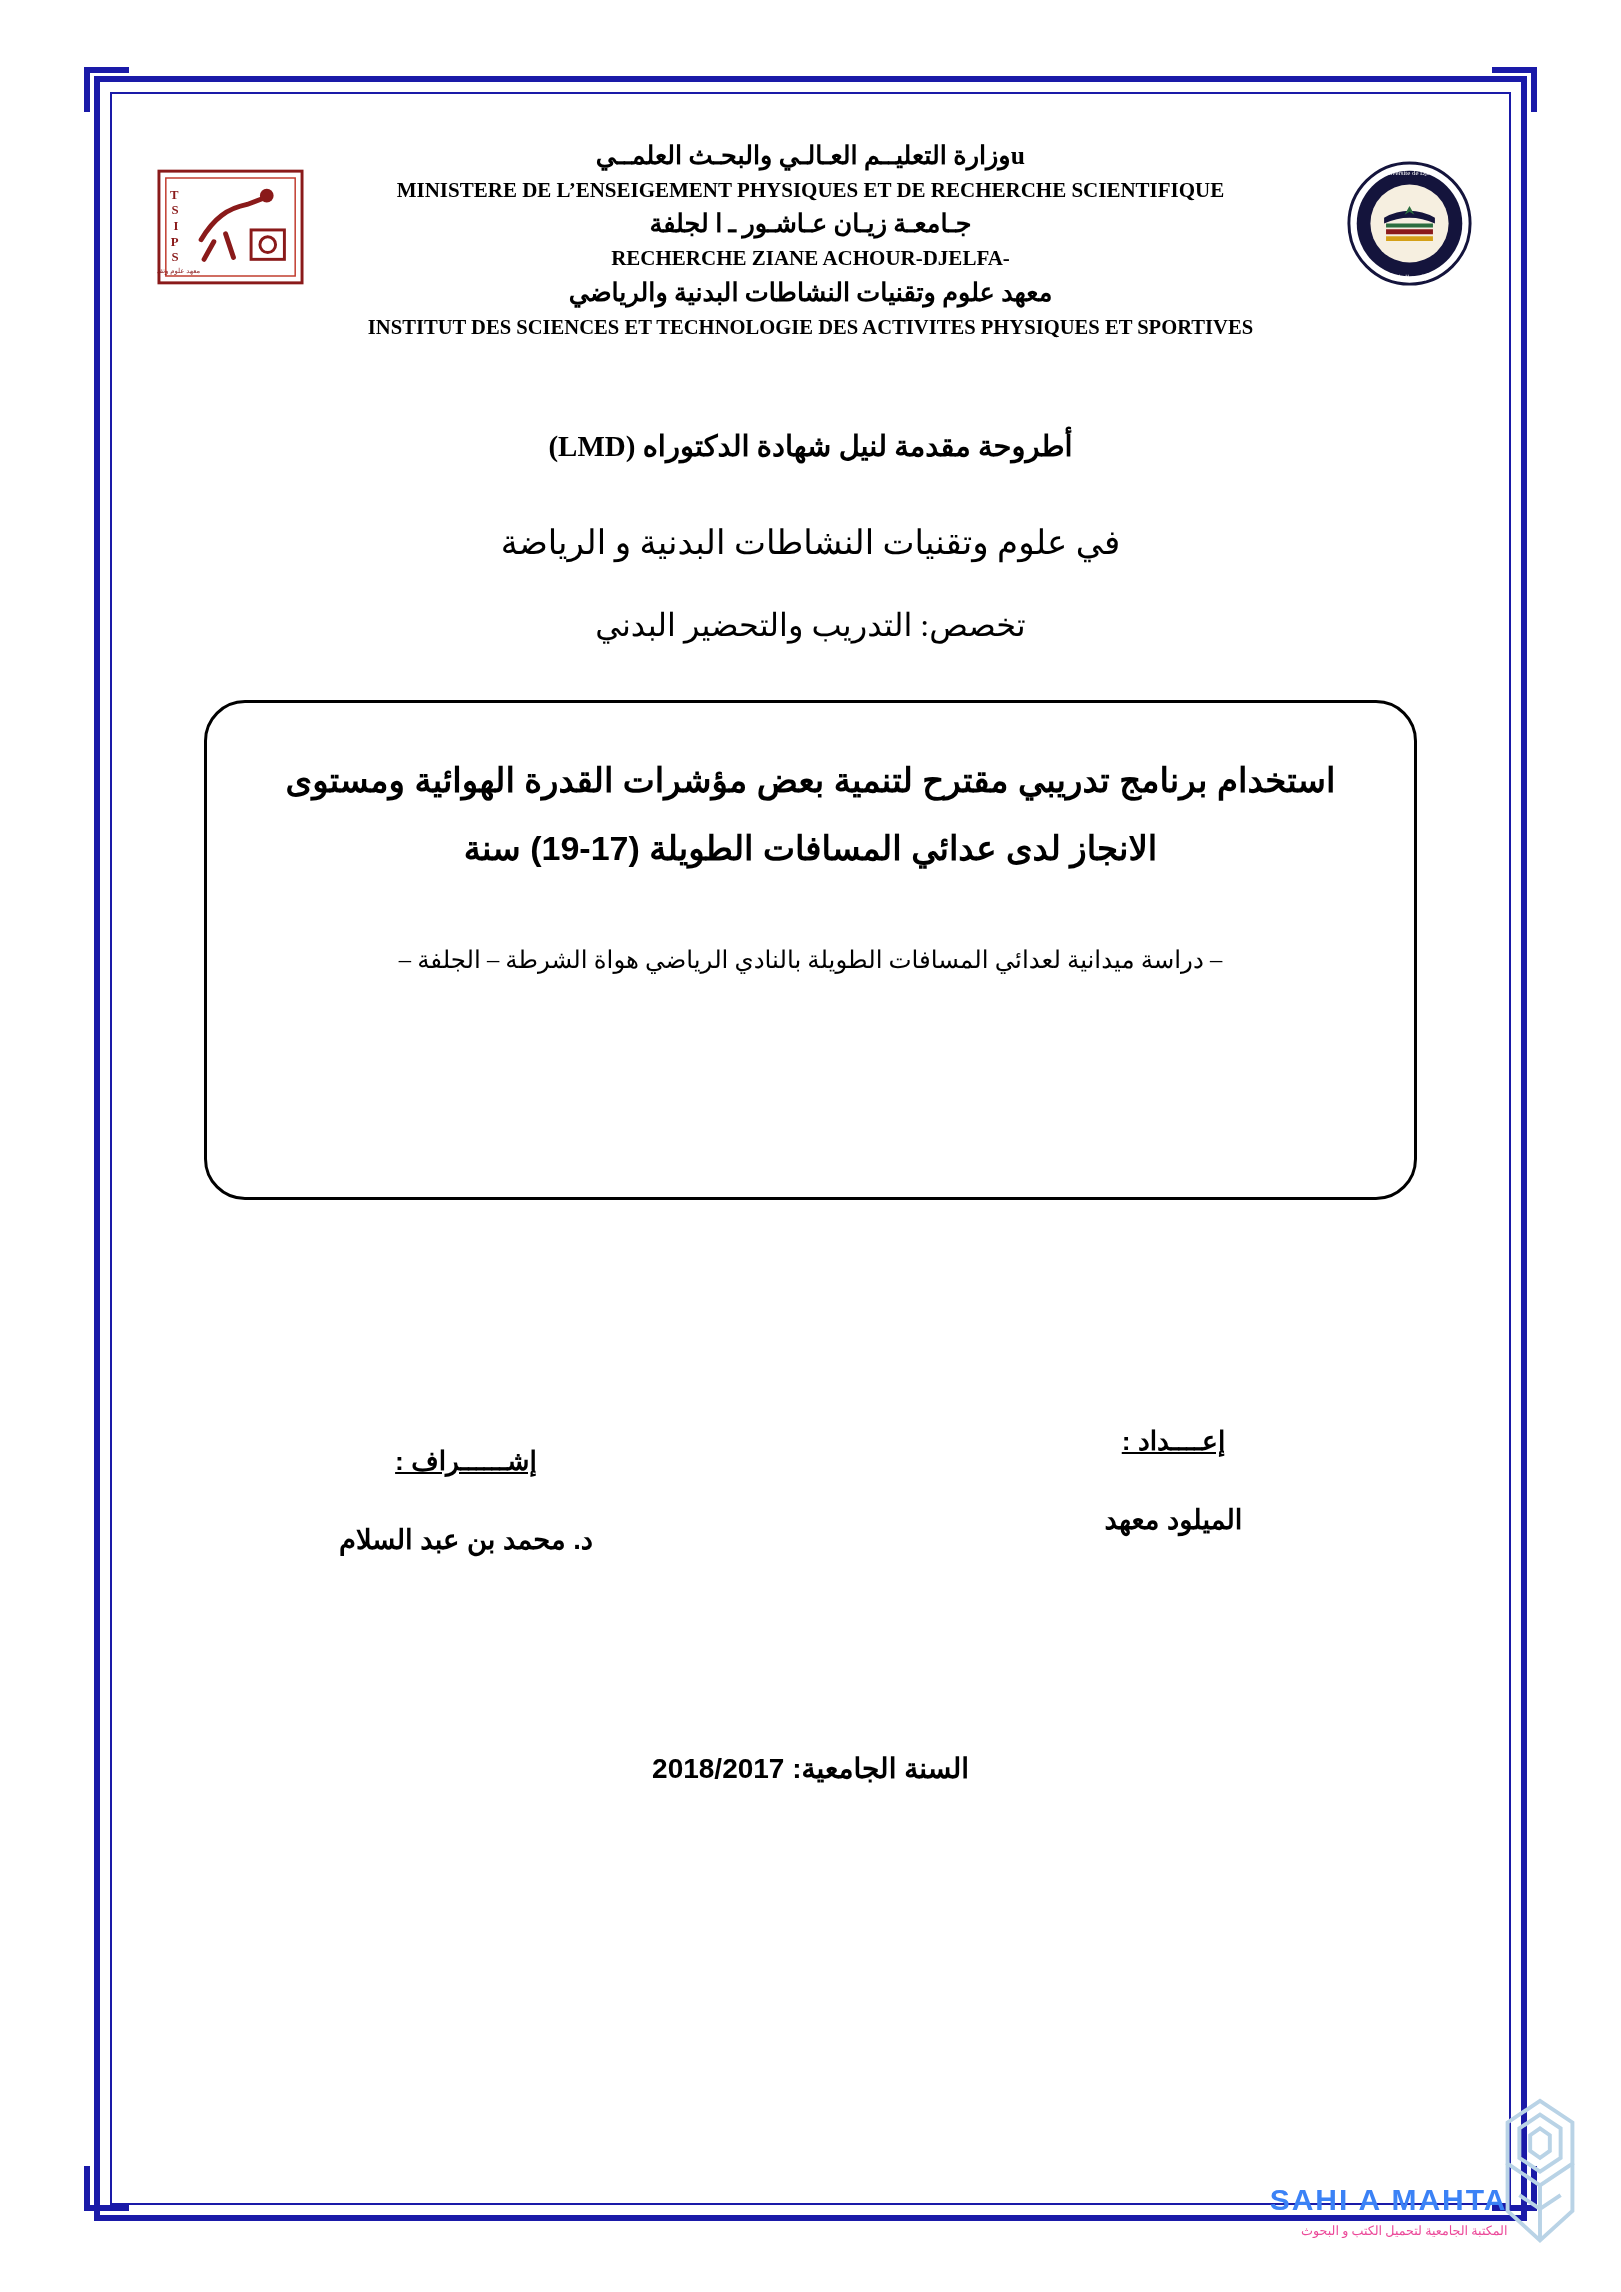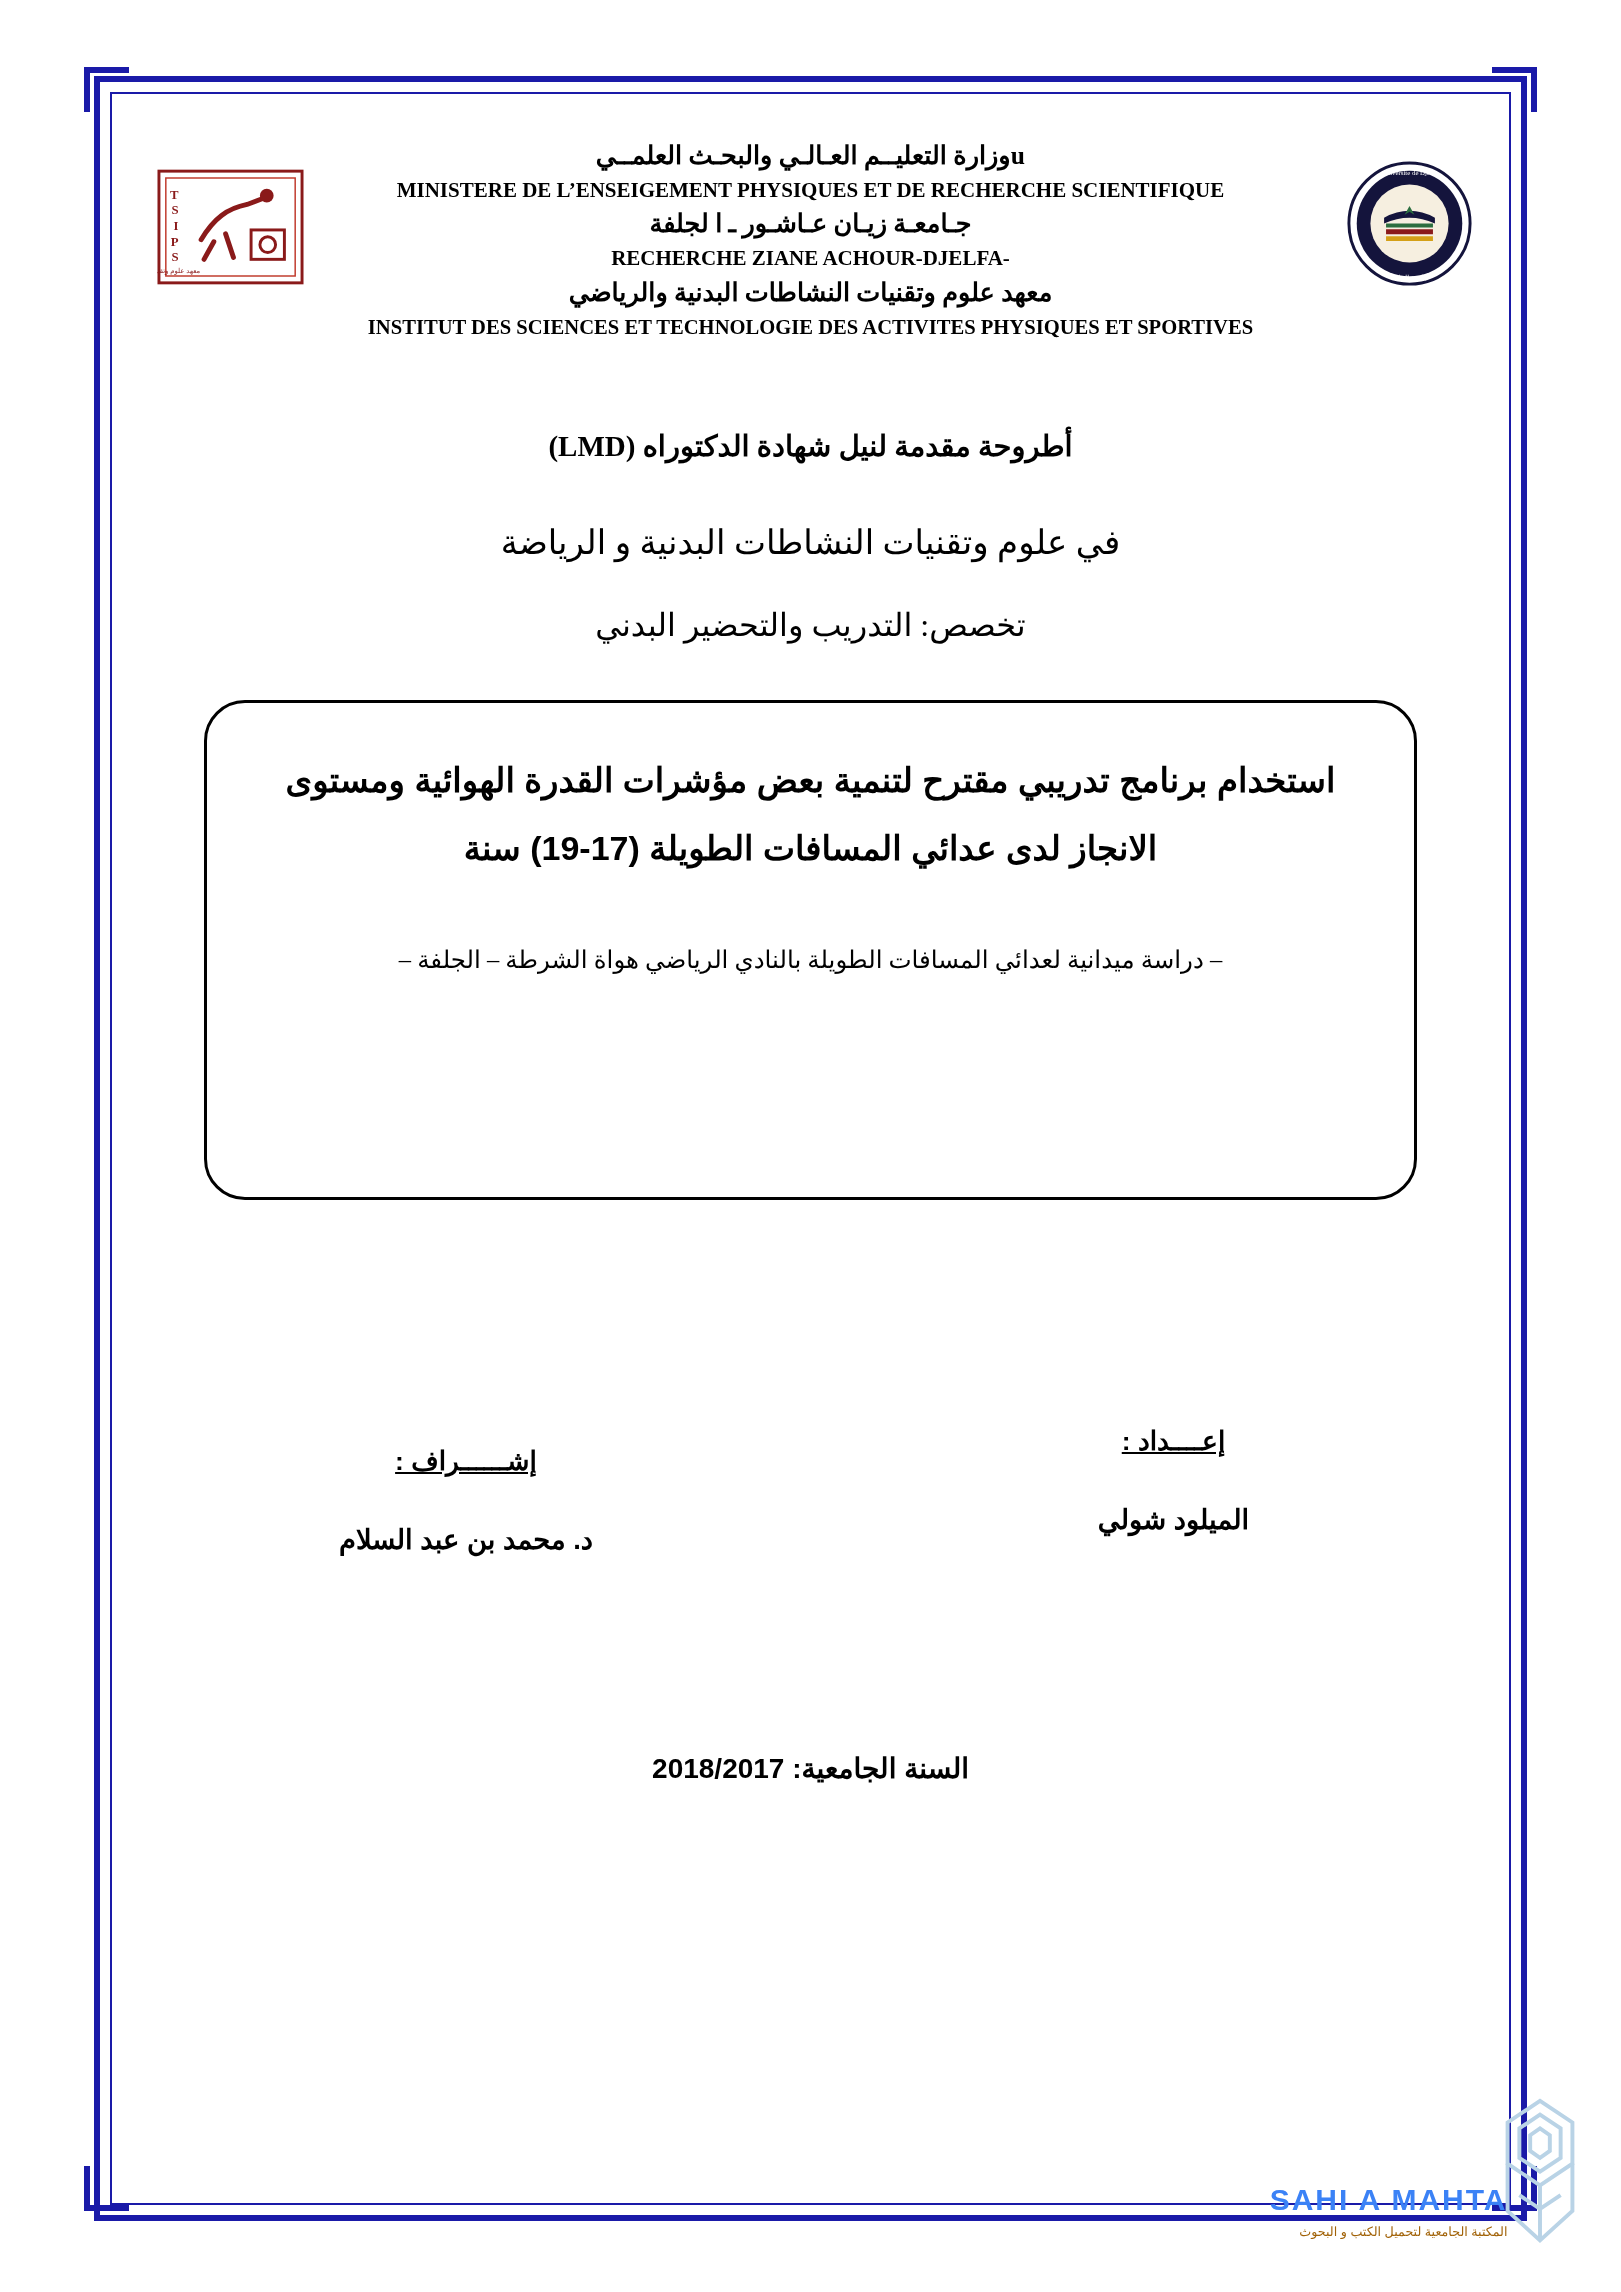--- a/index.html
+++ b/index.html
@@ -204,22 +204,22 @@
     font-family: "Liberation Sans", sans-serif;
     font-size: 30px;
     font-weight: bold;
     letter-spacing: 2px;
     white-space: nowrap;
   }
   .wm-sub {
     position: absolute;
     right: 90px;
     bottom: 29px;
-    color: #a16207;
-    font-family: Liberation Sans, sans-serif;
+    color: #ec4899;
+    font-family: Liberation Serif, serif;
     font-size: 12.7px;
     direction: rtl;
     white-space: nowrap;
     text-align: right;
   }
   .wm-mark {
     position: absolute;
     right: 0px;
     bottom: 7.8px;
     width: 116px;
@@ -293,21 +293,21 @@
   </div>
 
   <div class="title-box">
     <div class="title-main">استخدام برنامج تدريبي مقترح لتنمية بعض مؤشرات القدرة الهوائية ومستوى الانجاز لدى عدائي المسافات الطويلة  (17-19) سنة</div>
     <div class="title-sub">– دراسة ميدانية لعدائي المسافات الطويلة بالنادي الرياضي هواة الشرطة – الجلفة –</div>
   </div>
 
   <div class="authors">
     <div class="author-col right">
       <div class="author-label">إعــــداد :</div>
-      <div class="author-name">الميلود شولي</div>
+      <div class="author-name">الميلود معهد</div>
     </div>
     <div class="author-col left">
       <div class="author-label">إشــــــراف :</div>
       <div class="author-name">د. محمد بن عبد السلام</div>
     </div>
   </div>
 
   <div class="year">السنة الجامعية: 2018/2017</div>
 
 </div>

